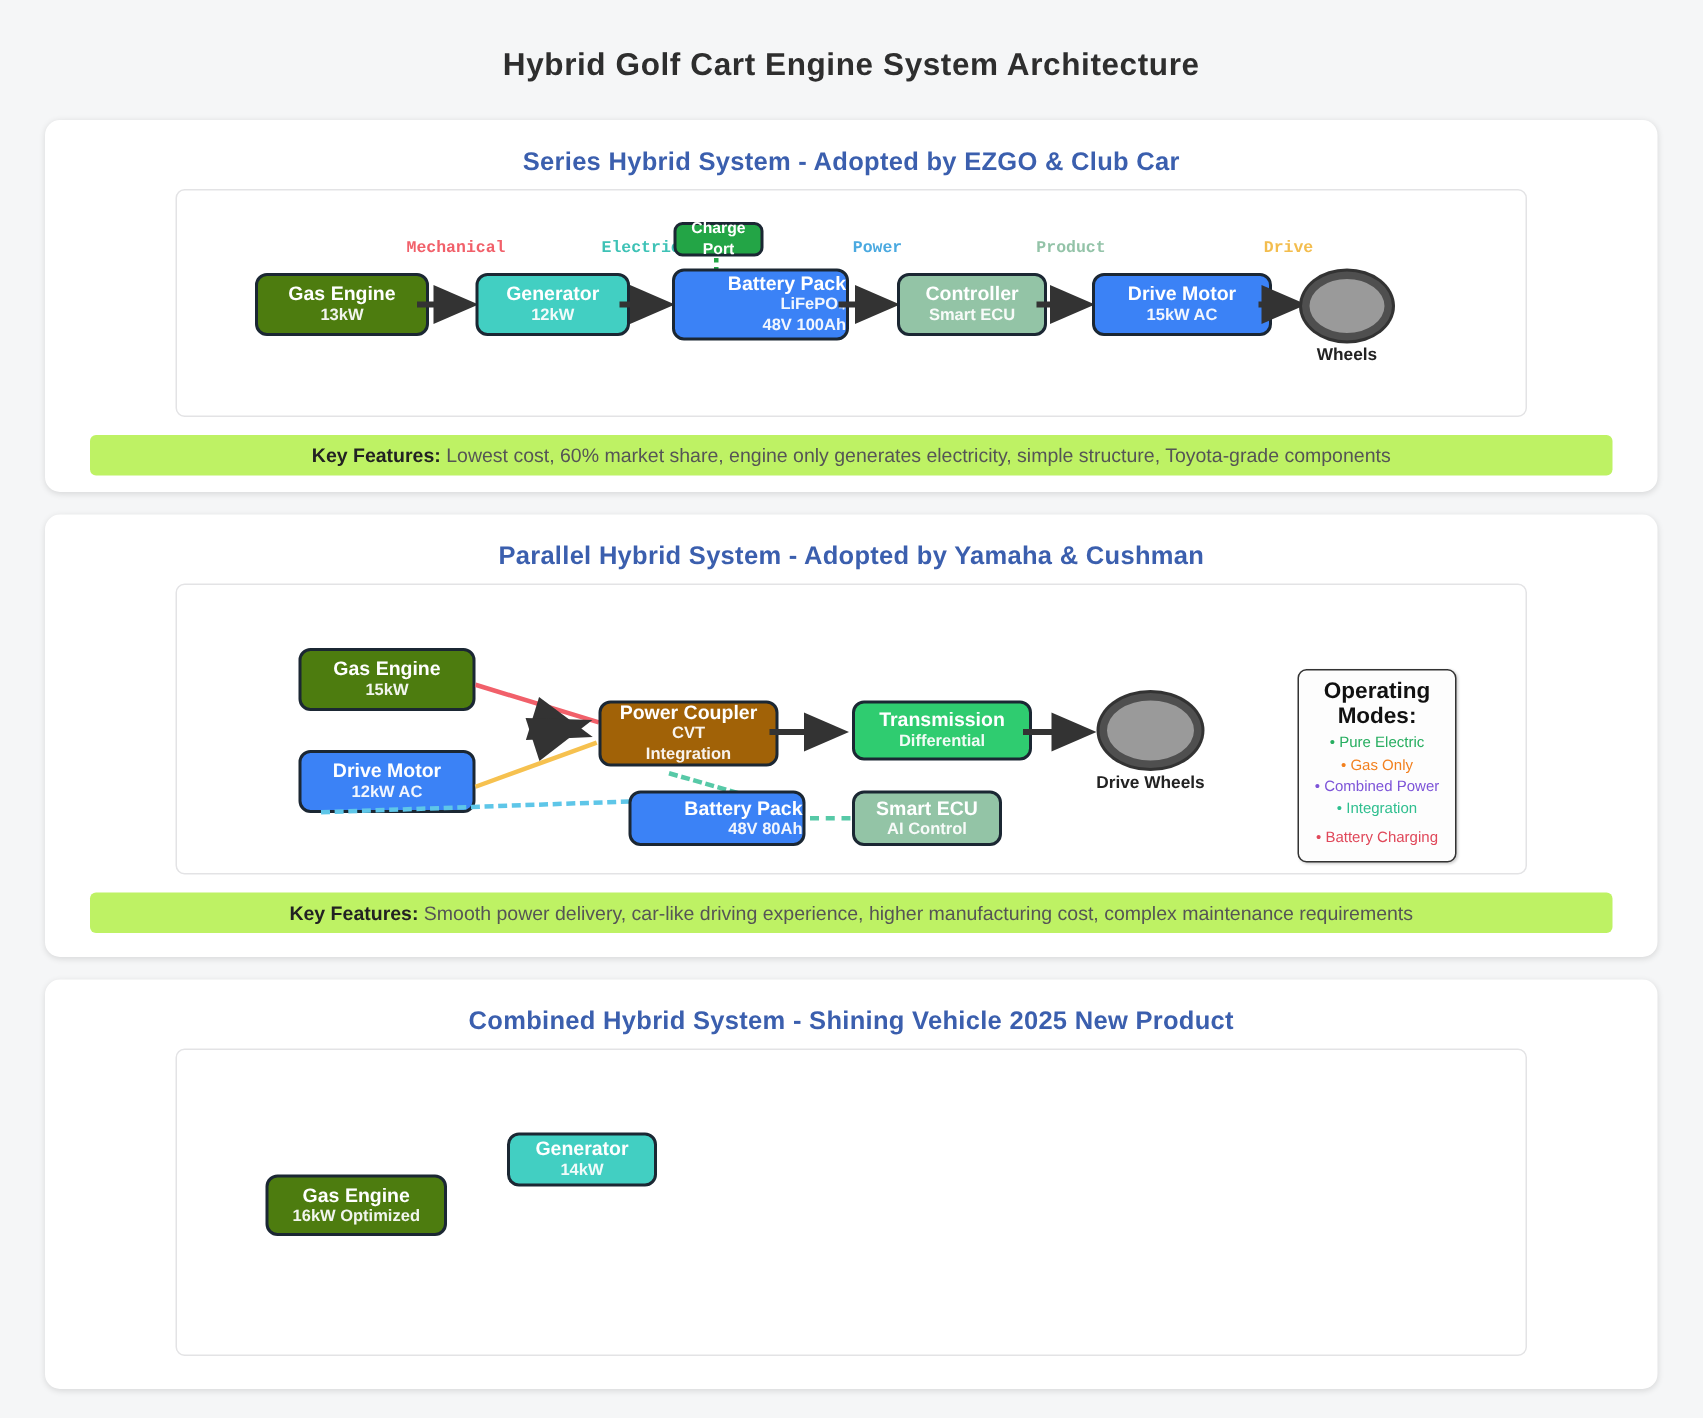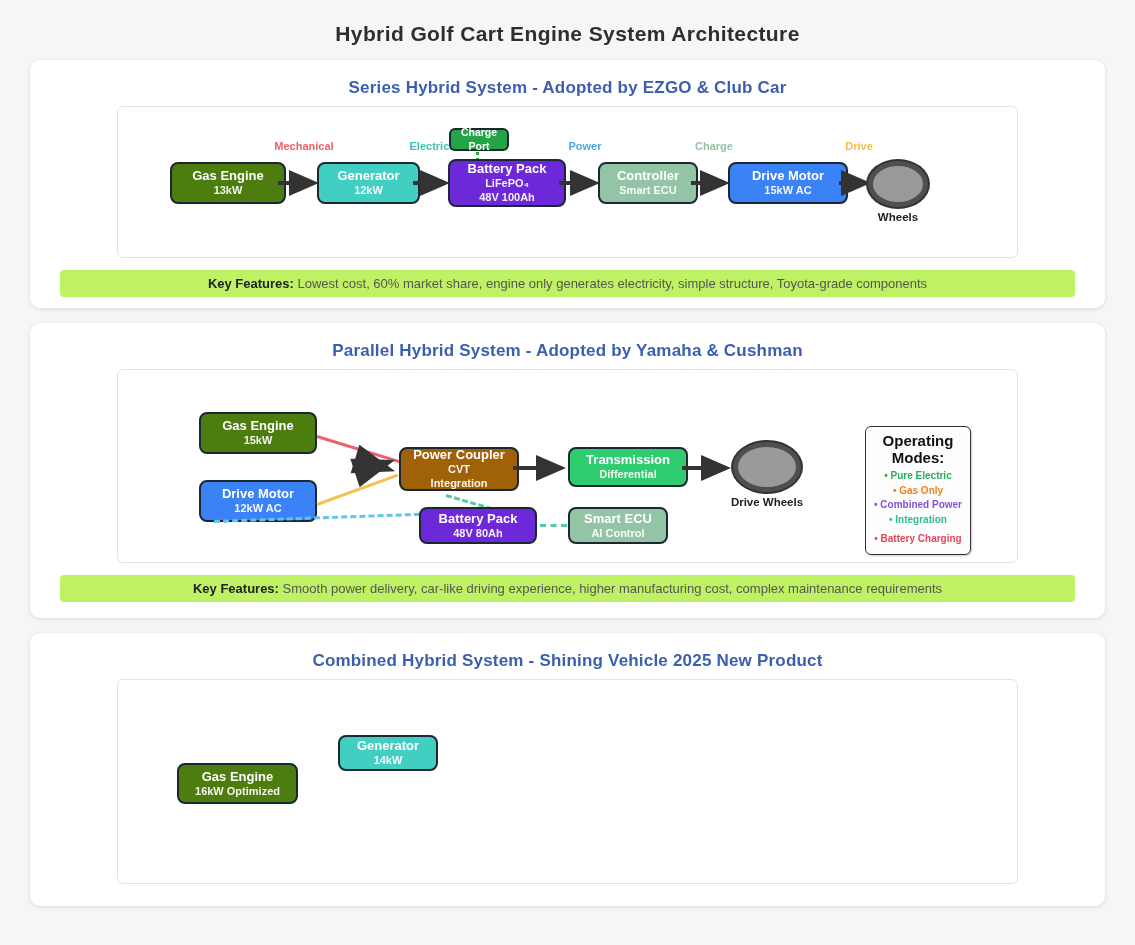--- a/index.html
+++ b/index.html
@@ -3,21 +3,21 @@
 <meta charset="utf-8">
 <style>
   html,body{margin:0;padding:0;}
   body{
     width:1135px;height:945px;
     background:#f5f6f7;
     font-family:"Liberation Sans","DejaVu Sans",sans-serif;
     overflow:hidden;
   }
   .page-title{
-    text-align:center;margin:4px;padding:18px 4px 10px;
+    text-align:center;margin:14px;padding:18px 4px 10px;
     font-size:21px;font-weight:bold;color:#2e2e2e;letter-spacing:.4px;
   }
   .card{
     background:#fff;border-radius:10px;margin:0 30px 15px;
     box-shadow:0 1px 4px rgba(0,0,0,.12);
     padding-top:2px;
   }
   .card1{height:246px;}
   .card2{height:293px;}
   .card3{height:271px;}
@@ -41,31 +41,31 @@
   .node{
     position:absolute;box-sizing:border-box;
     border:2px solid #1b2733;border-radius:8px;
     display:flex;flex-direction:column;align-items:center;justify-content:center;
     color:#fff;text-align:center;line-height:1.25;
   }
   .node .t{font-size:13px;font-weight:bold;}
   .node .s{font-size:11px;font-weight:bold;opacity:.93;}
   .salmon{background:#4d7c0f;}
   .teal{background:#42cfc2;}
-  .blue{background:#6d28d9;}
+  .blue{background:#3b82f6;align-items:flex-end;}
   .sage{background:#93c4a6;}
   .amber{background:#3b82f6;}
   .green{background:#23a546;}
   .purple{background:#a16207;}
   .emerald{background:#2fcc70;}
   .chargeport{border-radius:6px;}
   .chargeport .t{font-size:10.5px;}
   
   .elabel{
-    position:absolute;font-size:11px;font-weight:bold;text-align:center;width:90px;
+    position:absolute;font-size:11px;font-weight:bold;text-align:center;width:90px;font-family:Liberation Mono, monospace;
   }
   .lbl-mech{color:#f1606a;}
   .lbl-elec{color:#3ec2b6;}
   .lbl-power{color:#4aa9e0;}
   .lbl-ctrl{color:#93c3a8;}
   .lbl-drive{color:#f3bd4e;}
   
   .wheel{
     position:absolute;border-radius:50%;
     background:#9a9a9a;border:5px solid #4f4f4f;box-shadow:0 0 0 2px #333;
@@ -95,36 +95,36 @@
     border-left:42px solid #333;border-top:15px solid transparent;border-bottom:15px solid transparent;
     transform-origin:left center;
   }
   
   .opmodes{
     position:absolute;box-sizing:border-box;width:106px;
     background:#fdfdfd;border:1px solid #333;border-radius:6px;
     padding:5px 4px 7px;text-align:center;box-shadow:1px 1px 2px rgba(0,0,0,.2);
   }
   .opmodes .om-title{font-size:15px;font-weight:bold;color:#111;margin-bottom:3px;}
-  .opmodes .om-item{font-size:10px;font-weight:bold;line-height:1.45;}
+  .opmodes .om-item{font-size:10px;font-weight:normal;line-height:1.45;}
   .opmodes .om-item.last{margin-top:5px;}
 </style>
 </head>
 <body>
 
 <h1 class="page-title">Hybrid Golf Cart Engine System Architecture</h1>
 
 <section class="card card1">
   <h2 class="section-title">Series Hybrid System - Adopted by EZGO &amp; Club Car</h2>
   <div class="panel panel1">
 
     <span class="elabel lbl-mech" style="left:141px;top:33px;">Mechanical</span>
     <span class="elabel lbl-elec" style="left:271px;top:33px;">Electrical</span>
     <span class="elabel lbl-power" style="left:422px;top:33px;">Power</span>
-    <span class="elabel lbl-ctrl" style="left:551px;top:33px;">Charge</span>
+    <span class="elabel lbl-ctrl" style="left:551px;top:33px;">Product</span>
     <span class="elabel lbl-drive" style="left:696px;top:33px;">Drive</span>
 
     <div class="node green chargeport" style="left:331px;top:21px;width:60px;height:23px;">
       <span class="t">Charge Port</span>
     </div>
     <div class="dot-green" style="left:358px;top:45px;height:9px;"></div>
 
     <div class="node salmon" style="left:52px;top:55px;width:116px;height:42px;">
       <span class="t">Gas Engine</span>
       <span class="s">13kW</span>

